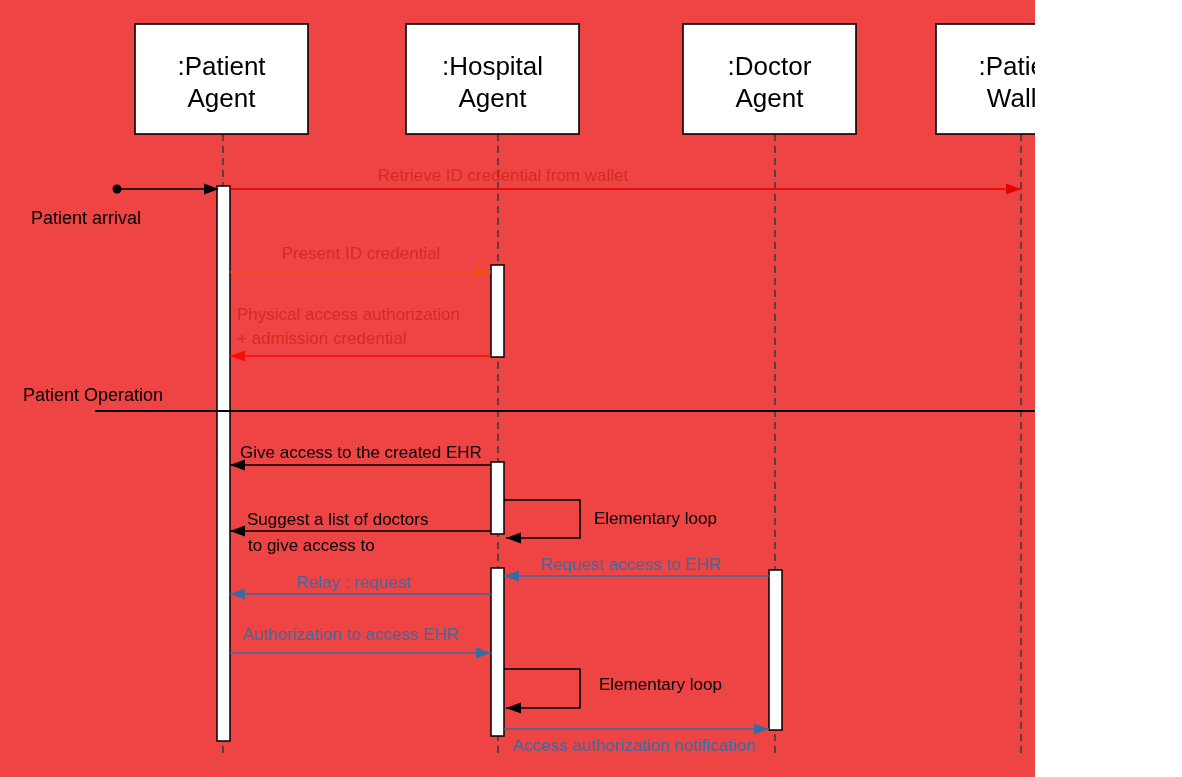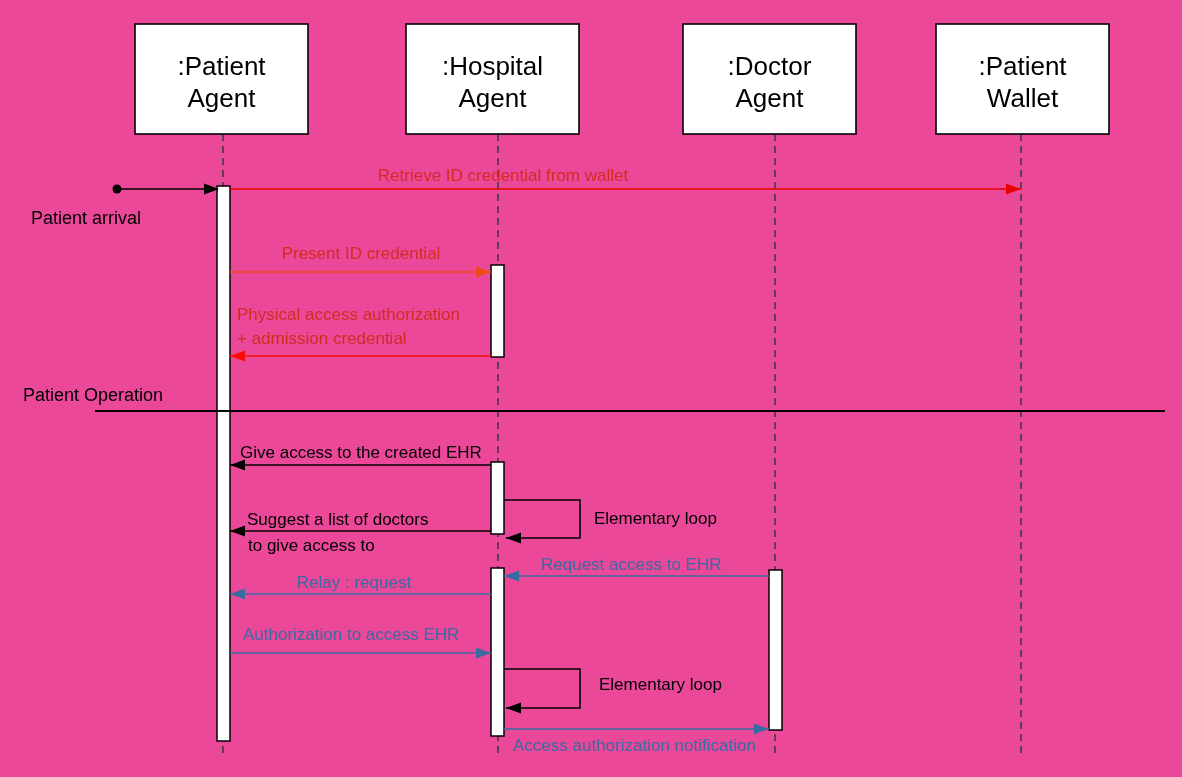--- a/index.html
+++ b/index.html
@@ -1,20 +1,20 @@
 <!DOCTYPE html>
 <html><head>
 <meta charset="utf-8">
 <style>
   html, body { margin: 0; padding: 0; background: #ffffff; }
   #stage {
     position: relative;
-    width: 1182px;
+    width: 1035px;
     height: 777px;
-    background: #ec4899;
+    background: #ef4444;
     font-family: "Liberation Sans", sans-serif;
     overflow: hidden;
   }
   svg text { font-family: "Liberation Sans", sans-serif; }
 </style>
 </head>
 <body>
 
 <div id="stage">
   <svg id="seq-svg" width="1182" height="777" viewBox="0 0 1182 777" xmlns="http://www.w3.org/2000/svg">

